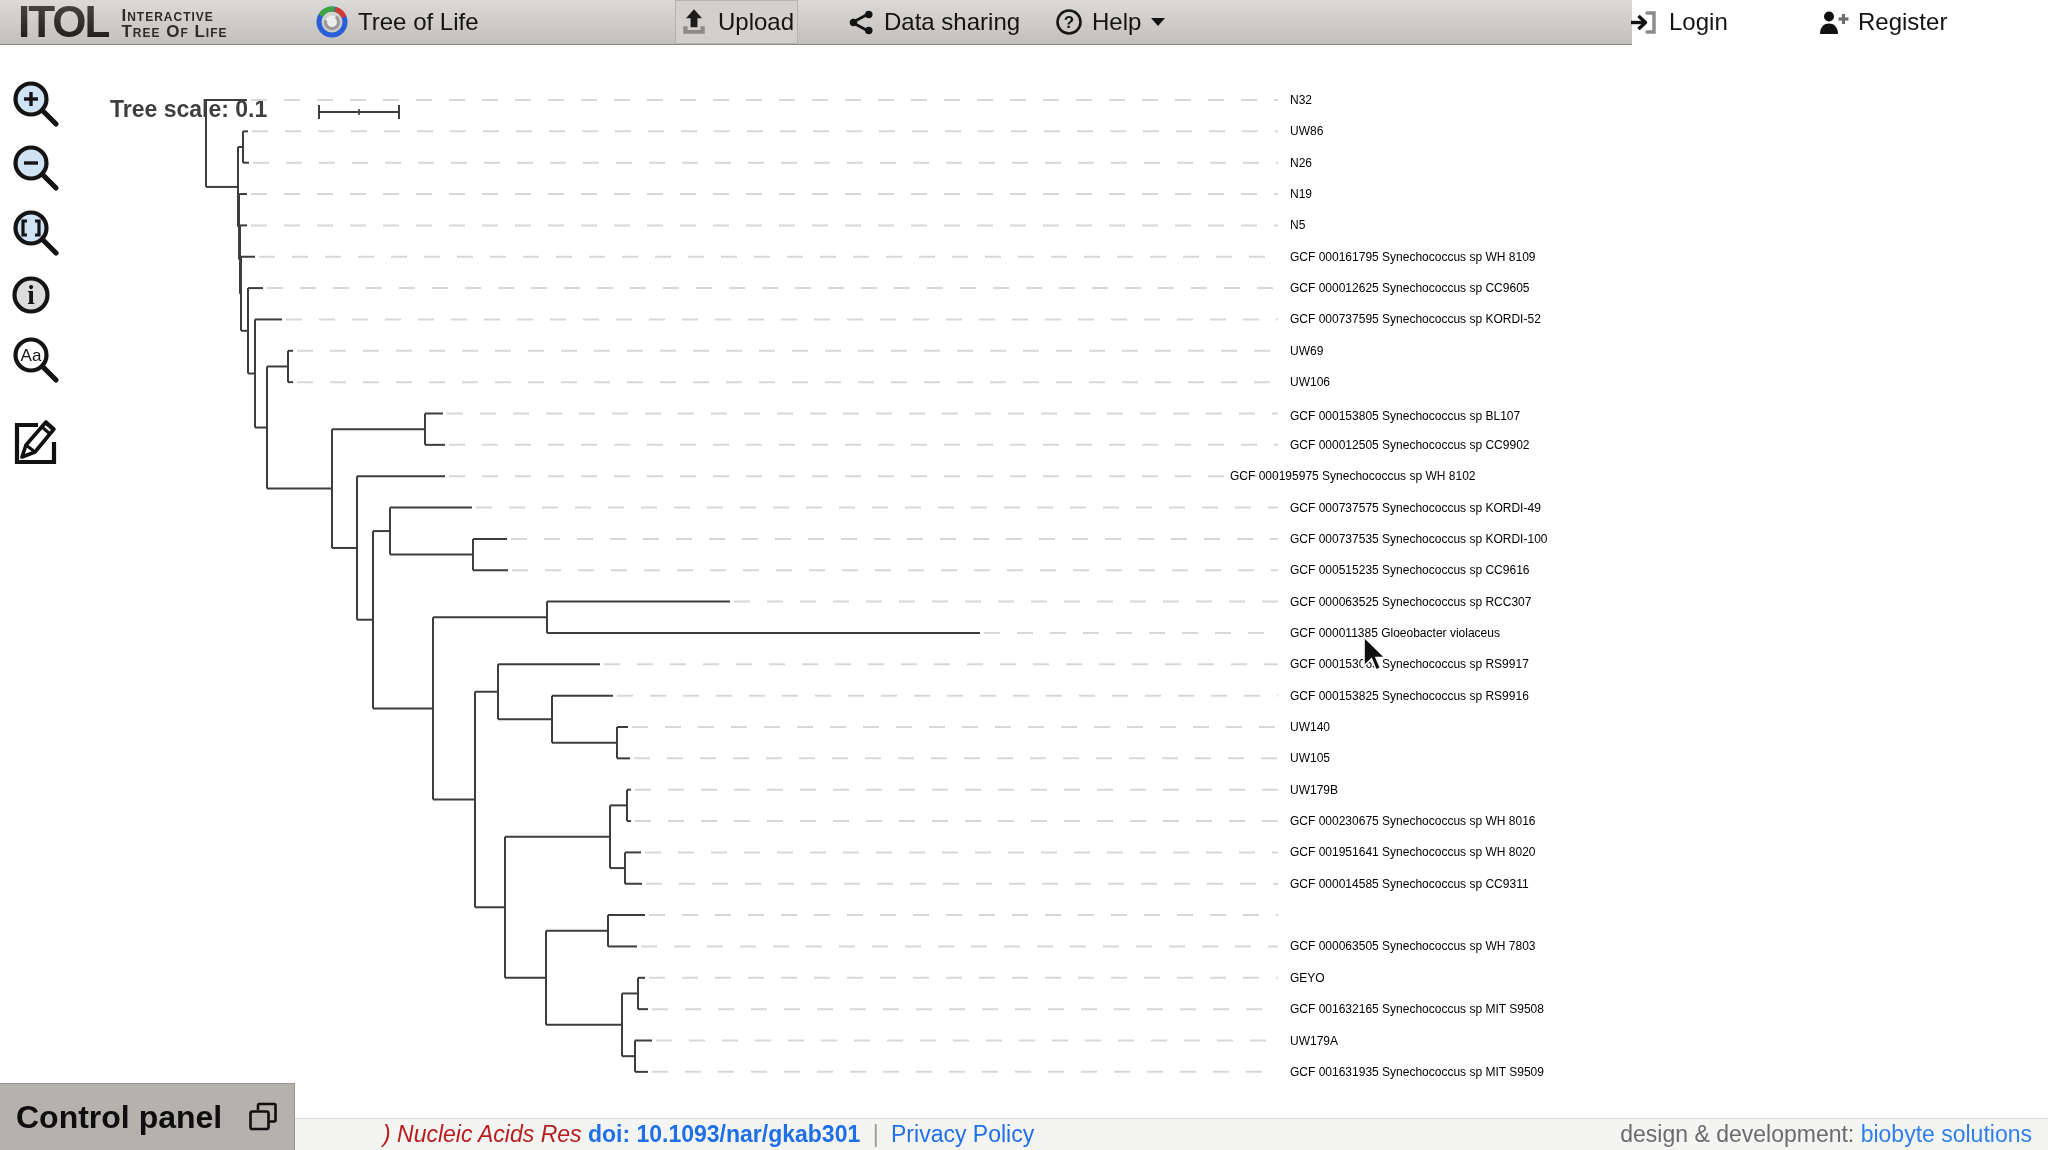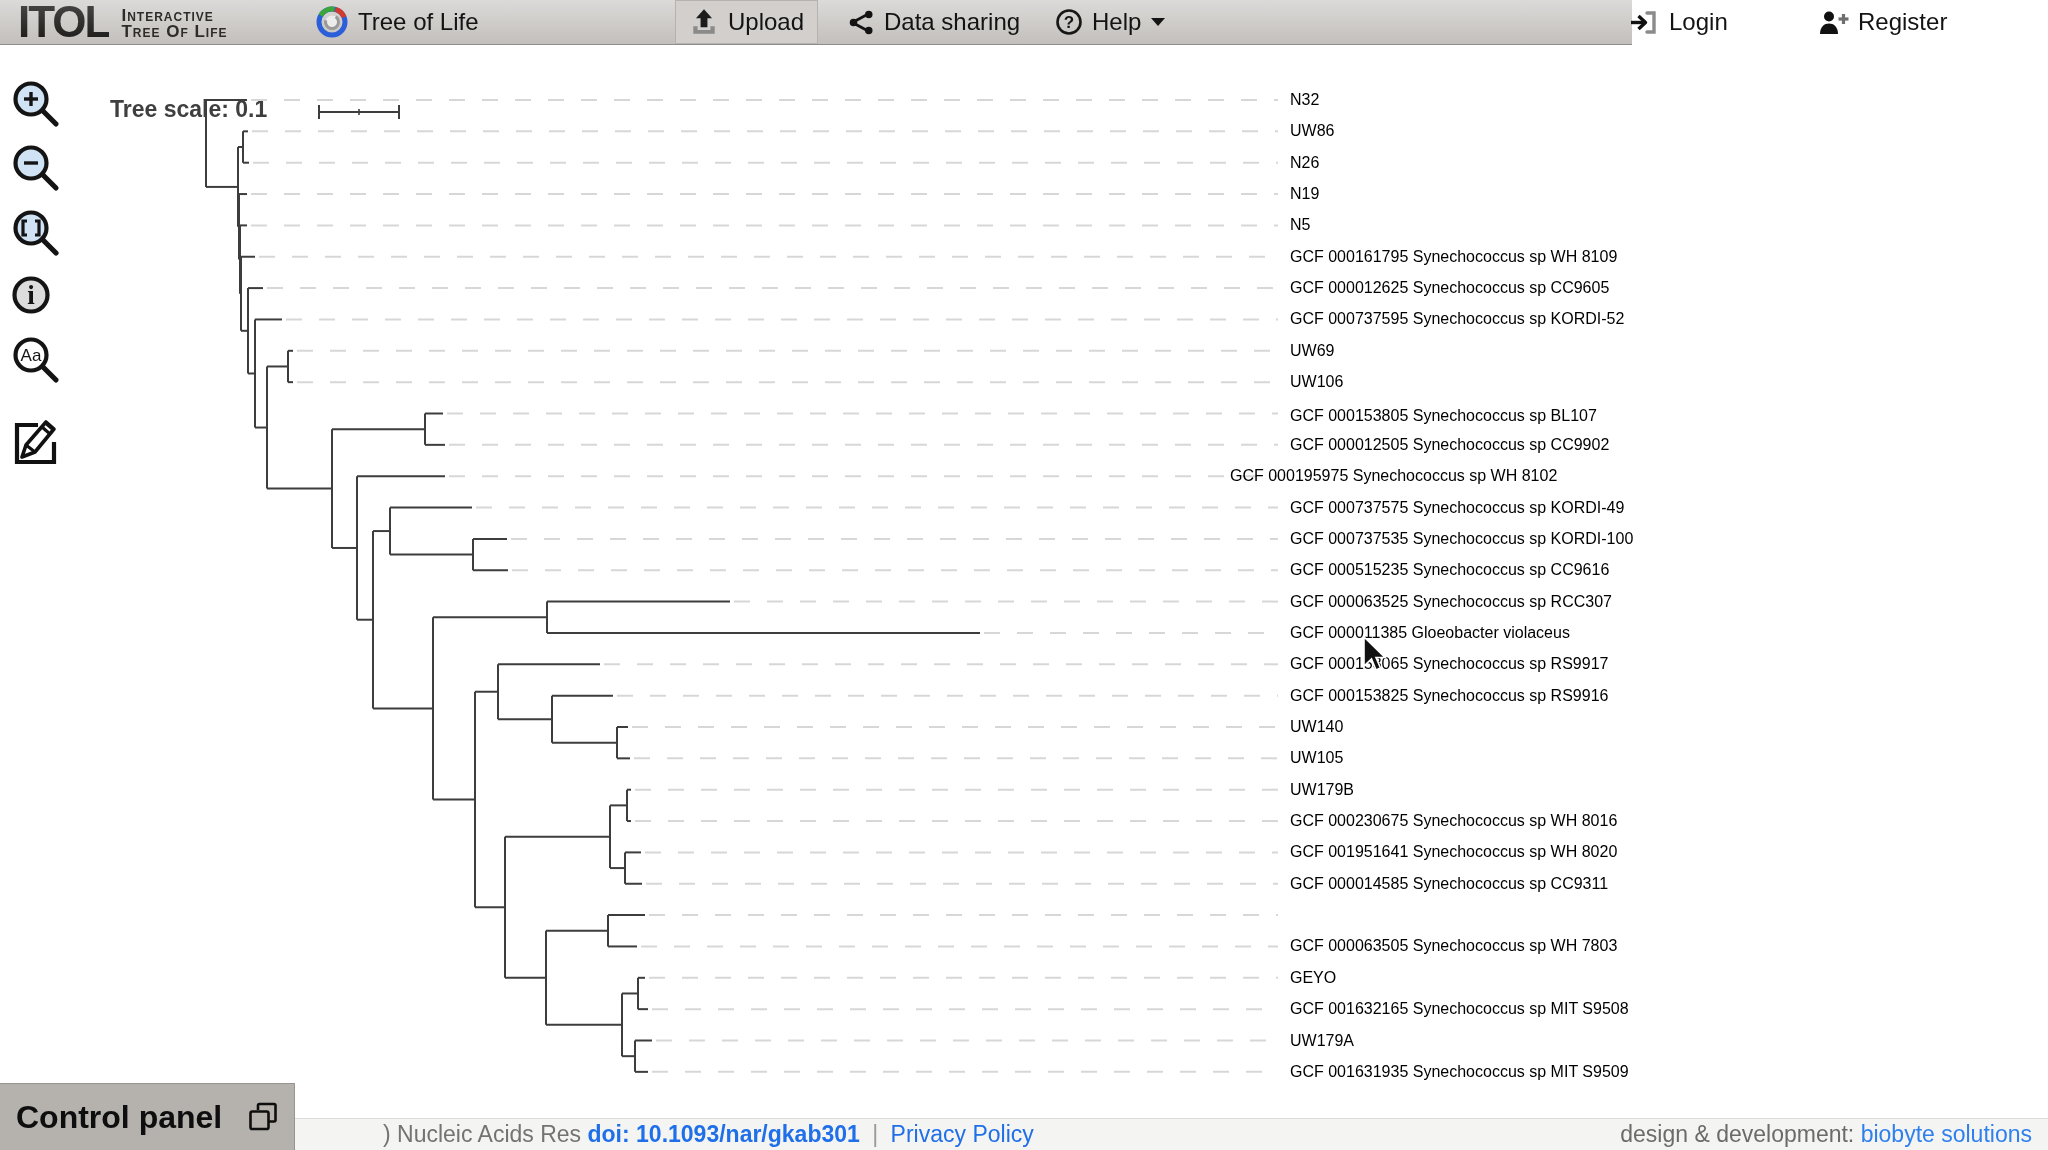--- a/index.html
+++ b/index.html
@@ -8,49 +8,49 @@
 
   
   .header{position:absolute;top:0;left:0;width:1632px;height:44px;
           background:linear-gradient(#dcdad8,#c2bfbc);border-bottom:1px solid #8f8c89;z-index:10}
   .brand{position:absolute;left:18px;top:1px;display:flex;align-items:center;gap:12px}
   .brand-logo{font-size:44px;font-weight:800;letter-spacing:-2px;color:#232120;line-height:42px;
               background:linear-gradient(#4a4846,#1c1a19);-webkit-background-clip:text;background-clip:text;-webkit-text-fill-color:transparent}
   .brand-sub{font-variant:small-caps;font-weight:700;color:#2e2c2a;font-size:17px;line-height:16px;letter-spacing:1px;padding-top:4px}
   .nav-item{position:absolute;top:0;height:44px;display:flex;align-items:center;gap:9px;
             font-size:24px;color:#131313;cursor:pointer;white-space:nowrap}
-  .nav-item.active{background:#d2cfcc;box-shadow:inset 0 0 0 1px #b5b2af;padding:0 14px}
+  .nav-item.active{background:#d2cfcc;box-shadow:inset 0 0 0 1px #b5b2af;padding:0 4px}
   .icon{display:inline-flex;align-items:center;justify-content:center}
 
   
   .toolbar{position:absolute;left:8px;top:78px;width:64px;z-index:5}
   .tool-btn{position:absolute;left:0;width:56px;height:56px;cursor:pointer}
 
   
   #tree-svg{position:absolute;left:0;top:0;z-index:2}
   .branch{stroke:#3d3d3d;stroke-width:2;fill:none}
   .leader{stroke:#d7d7d7;stroke-width:2;stroke-dasharray:16 17;fill:none}
   #labels{position:absolute;left:0;top:0;width:2048px;height:1150px;z-index:3;pointer-events:none}
-  .leaf-label{position:absolute;font-size:16px;color:#000;line-height:26px;pointer-events:auto;cursor:pointer}
+  .leaf-label{position:absolute;font-size:12px;color:#000;line-height:26px;pointer-events:auto;cursor:pointer}
 
   .tree-scale-label{position:absolute;left:110px;top:96px;font-size:23px;font-weight:700;color:#3f3f3f;z-index:1}
   #scale-bar{position:absolute;left:312px;top:100px;z-index:1}
 
   
   .control-panel{position:absolute;left:0;top:1083px;width:295px;height:67px;background:#b5b2ae;
                  border-top:1px solid #98958f;border-right:1px solid #98958f;z-index:6;
                  display:flex;align-items:center;justify-content:space-between;padding:0 16px;box-sizing:border-box}
   .control-panel-label{font-size:32px;font-weight:700;color:#0e0e0e}
 
   
   .footer{position:absolute;left:295px;top:1118px;width:1753px;height:32px;background:#f4f4f3;
           border-top:1px solid #dcdcdb;z-index:6;display:flex;align-items:center;
           justify-content:space-between;padding:0 16px 0 88px;box-sizing:border-box;font-size:23px}
   .footer-left{color:#4a4a4a;white-space:nowrap}
-  .footer-journal{color:#737373}
+  .footer-journal{font-style:italic;color:#b91c1c}
   .footer-doi{font-weight:700;color:#1f6fe8;cursor:pointer}
   .footer-sep{color:#9a9a9a;padding:0 6px}
   .footer-link{color:#1f6fe8;cursor:pointer}
   .footer-right{color:#6b6b6b;white-space:nowrap}
   .footer-credit-link{color:#2f80ed;cursor:pointer}
 
   #cursor{position:absolute;left:1362px;top:636px;z-index:20;pointer-events:none}
 </style>
 </head>
 <body>

